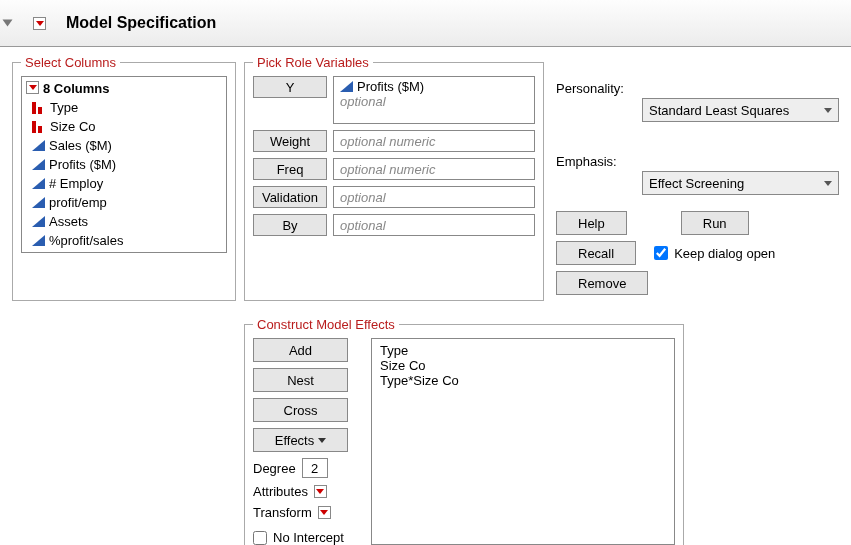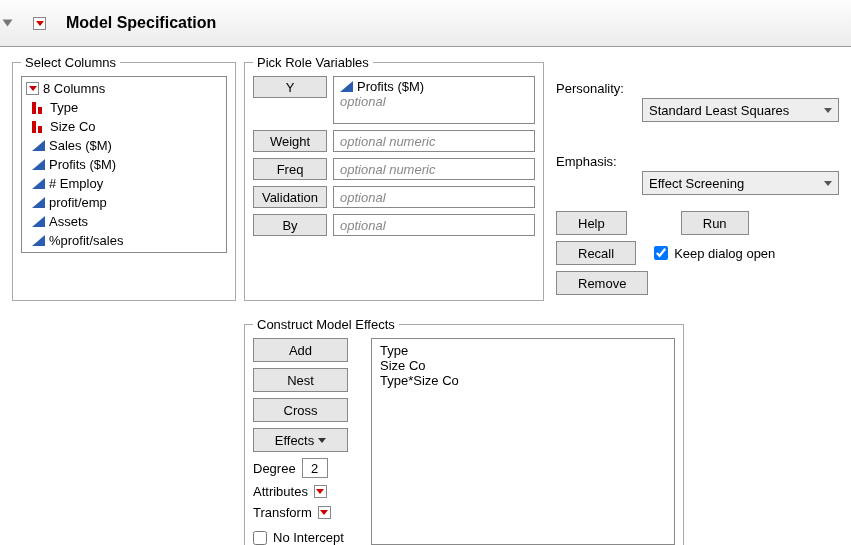--- a/index.html
+++ b/index.html
@@ -54,33 +54,33 @@
 }
 fieldset {
   border: 1px solid #aaa;
   border-radius: 0;
   margin: 0;
   padding: 6px 8px 8px 8px;
 }
 legend {
   padding: 0 4px;
   font-size: 13px;
-  color: #000000;
+  color: #b91c1c;
 }
 .col-select { width: 224px; }
 .col-select-list {
   border: 1px solid #888;
   background: #fff;
   padding: 2px 4px;
 }
 .col-select-list .header-row {
   display: flex;
-  align-items: center;
   gap: 4px;
   padding: 2px 0;
+  font-weight: bold;
 }
 .col-select-list .col-item {
   display: flex;
   align-items: center;
   gap: 4px;
   padding: 2px 0 2px 6px;
 }
 .icon-nominal {
   width: 14px; height: 12px;
   display: inline-block;

